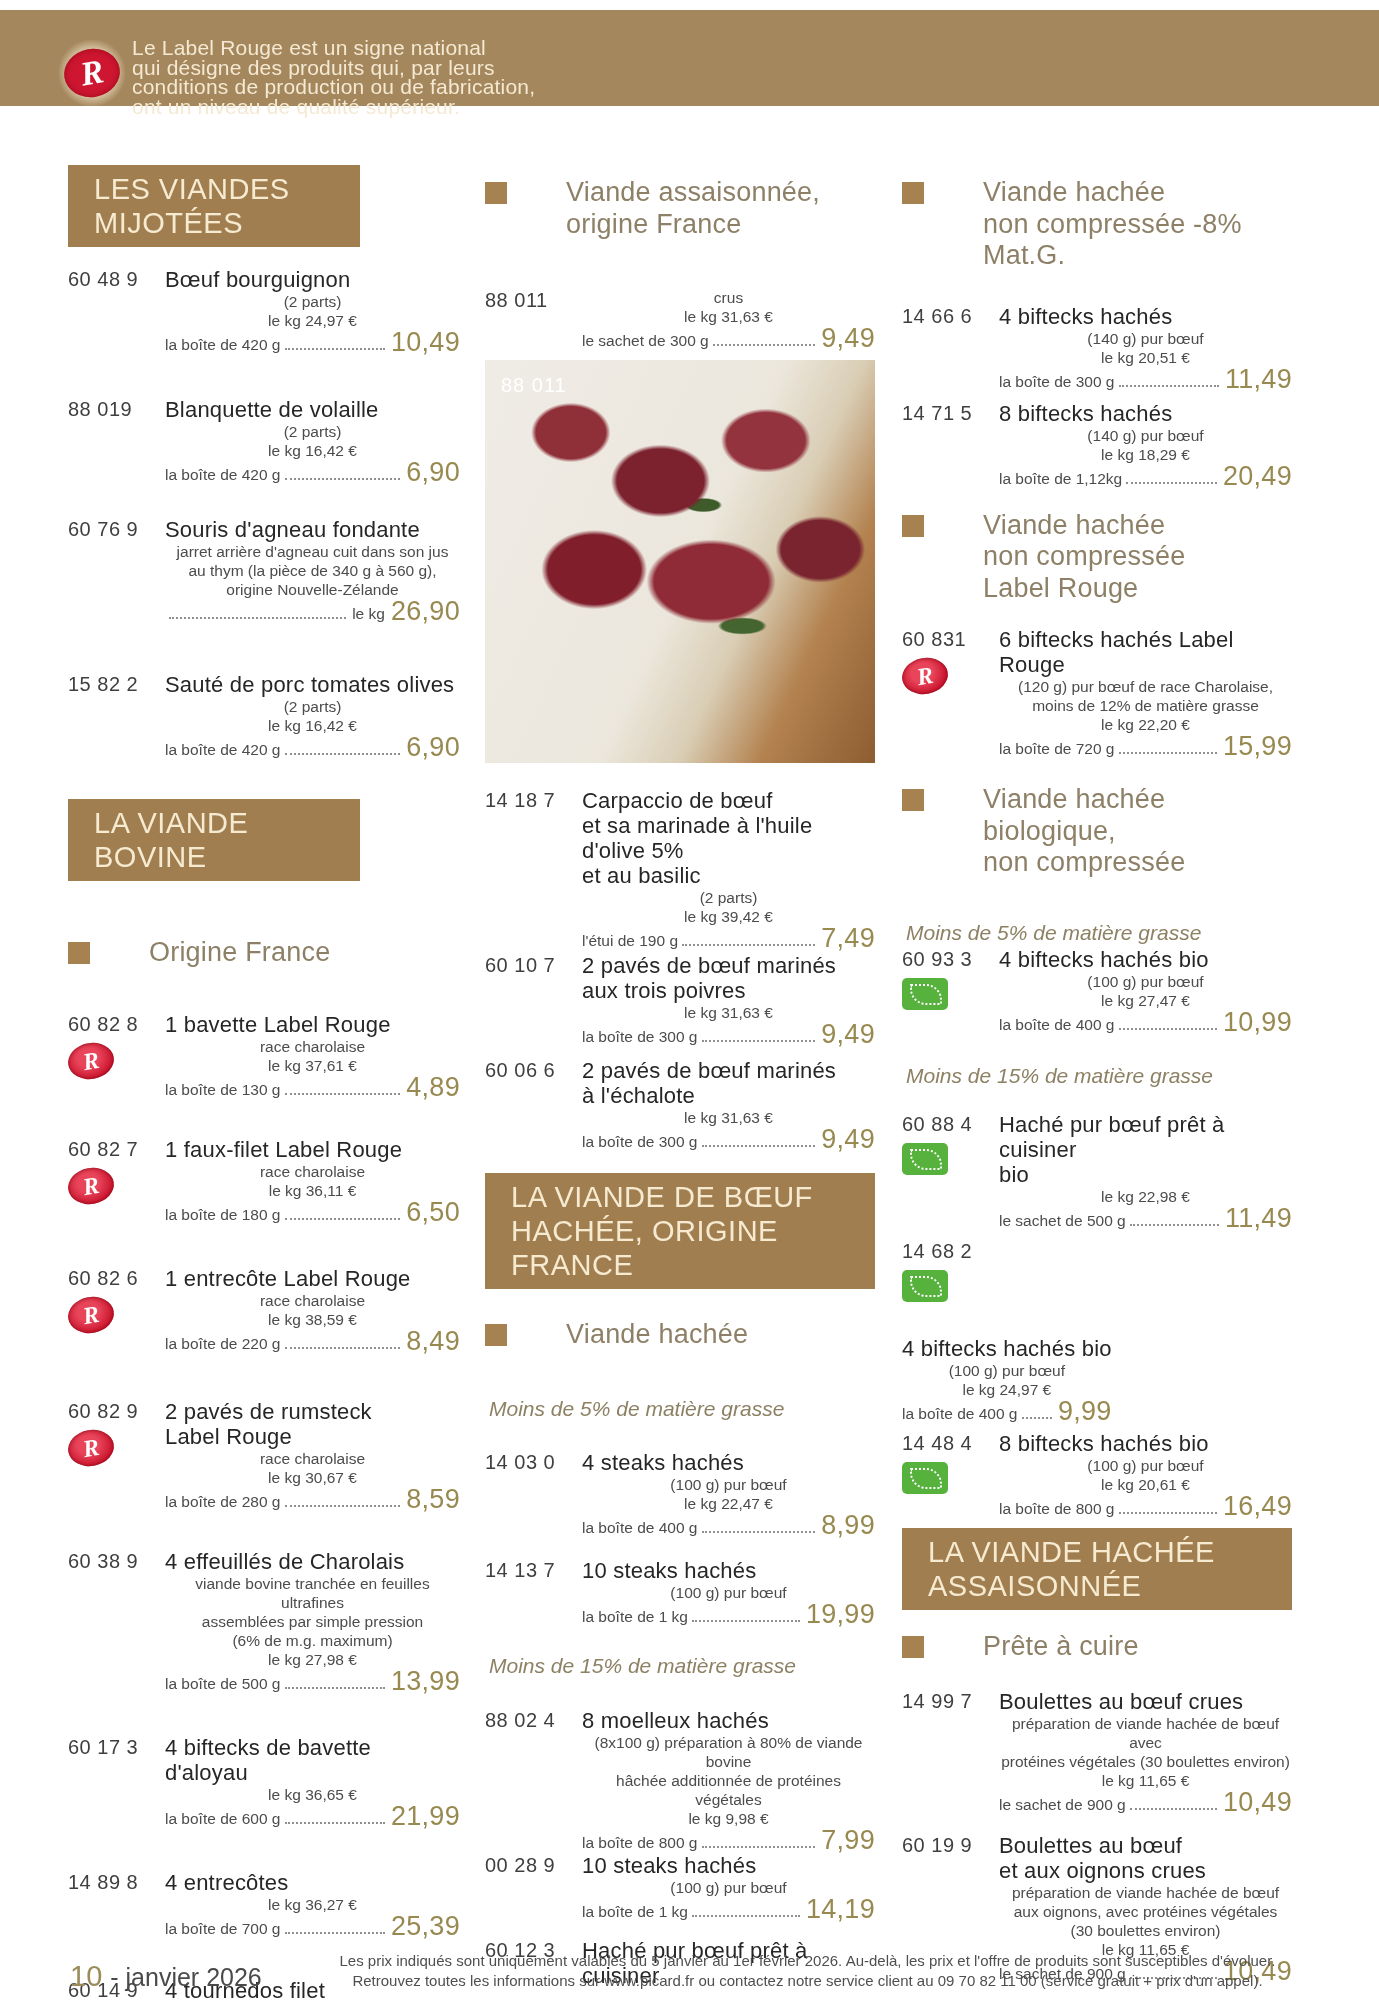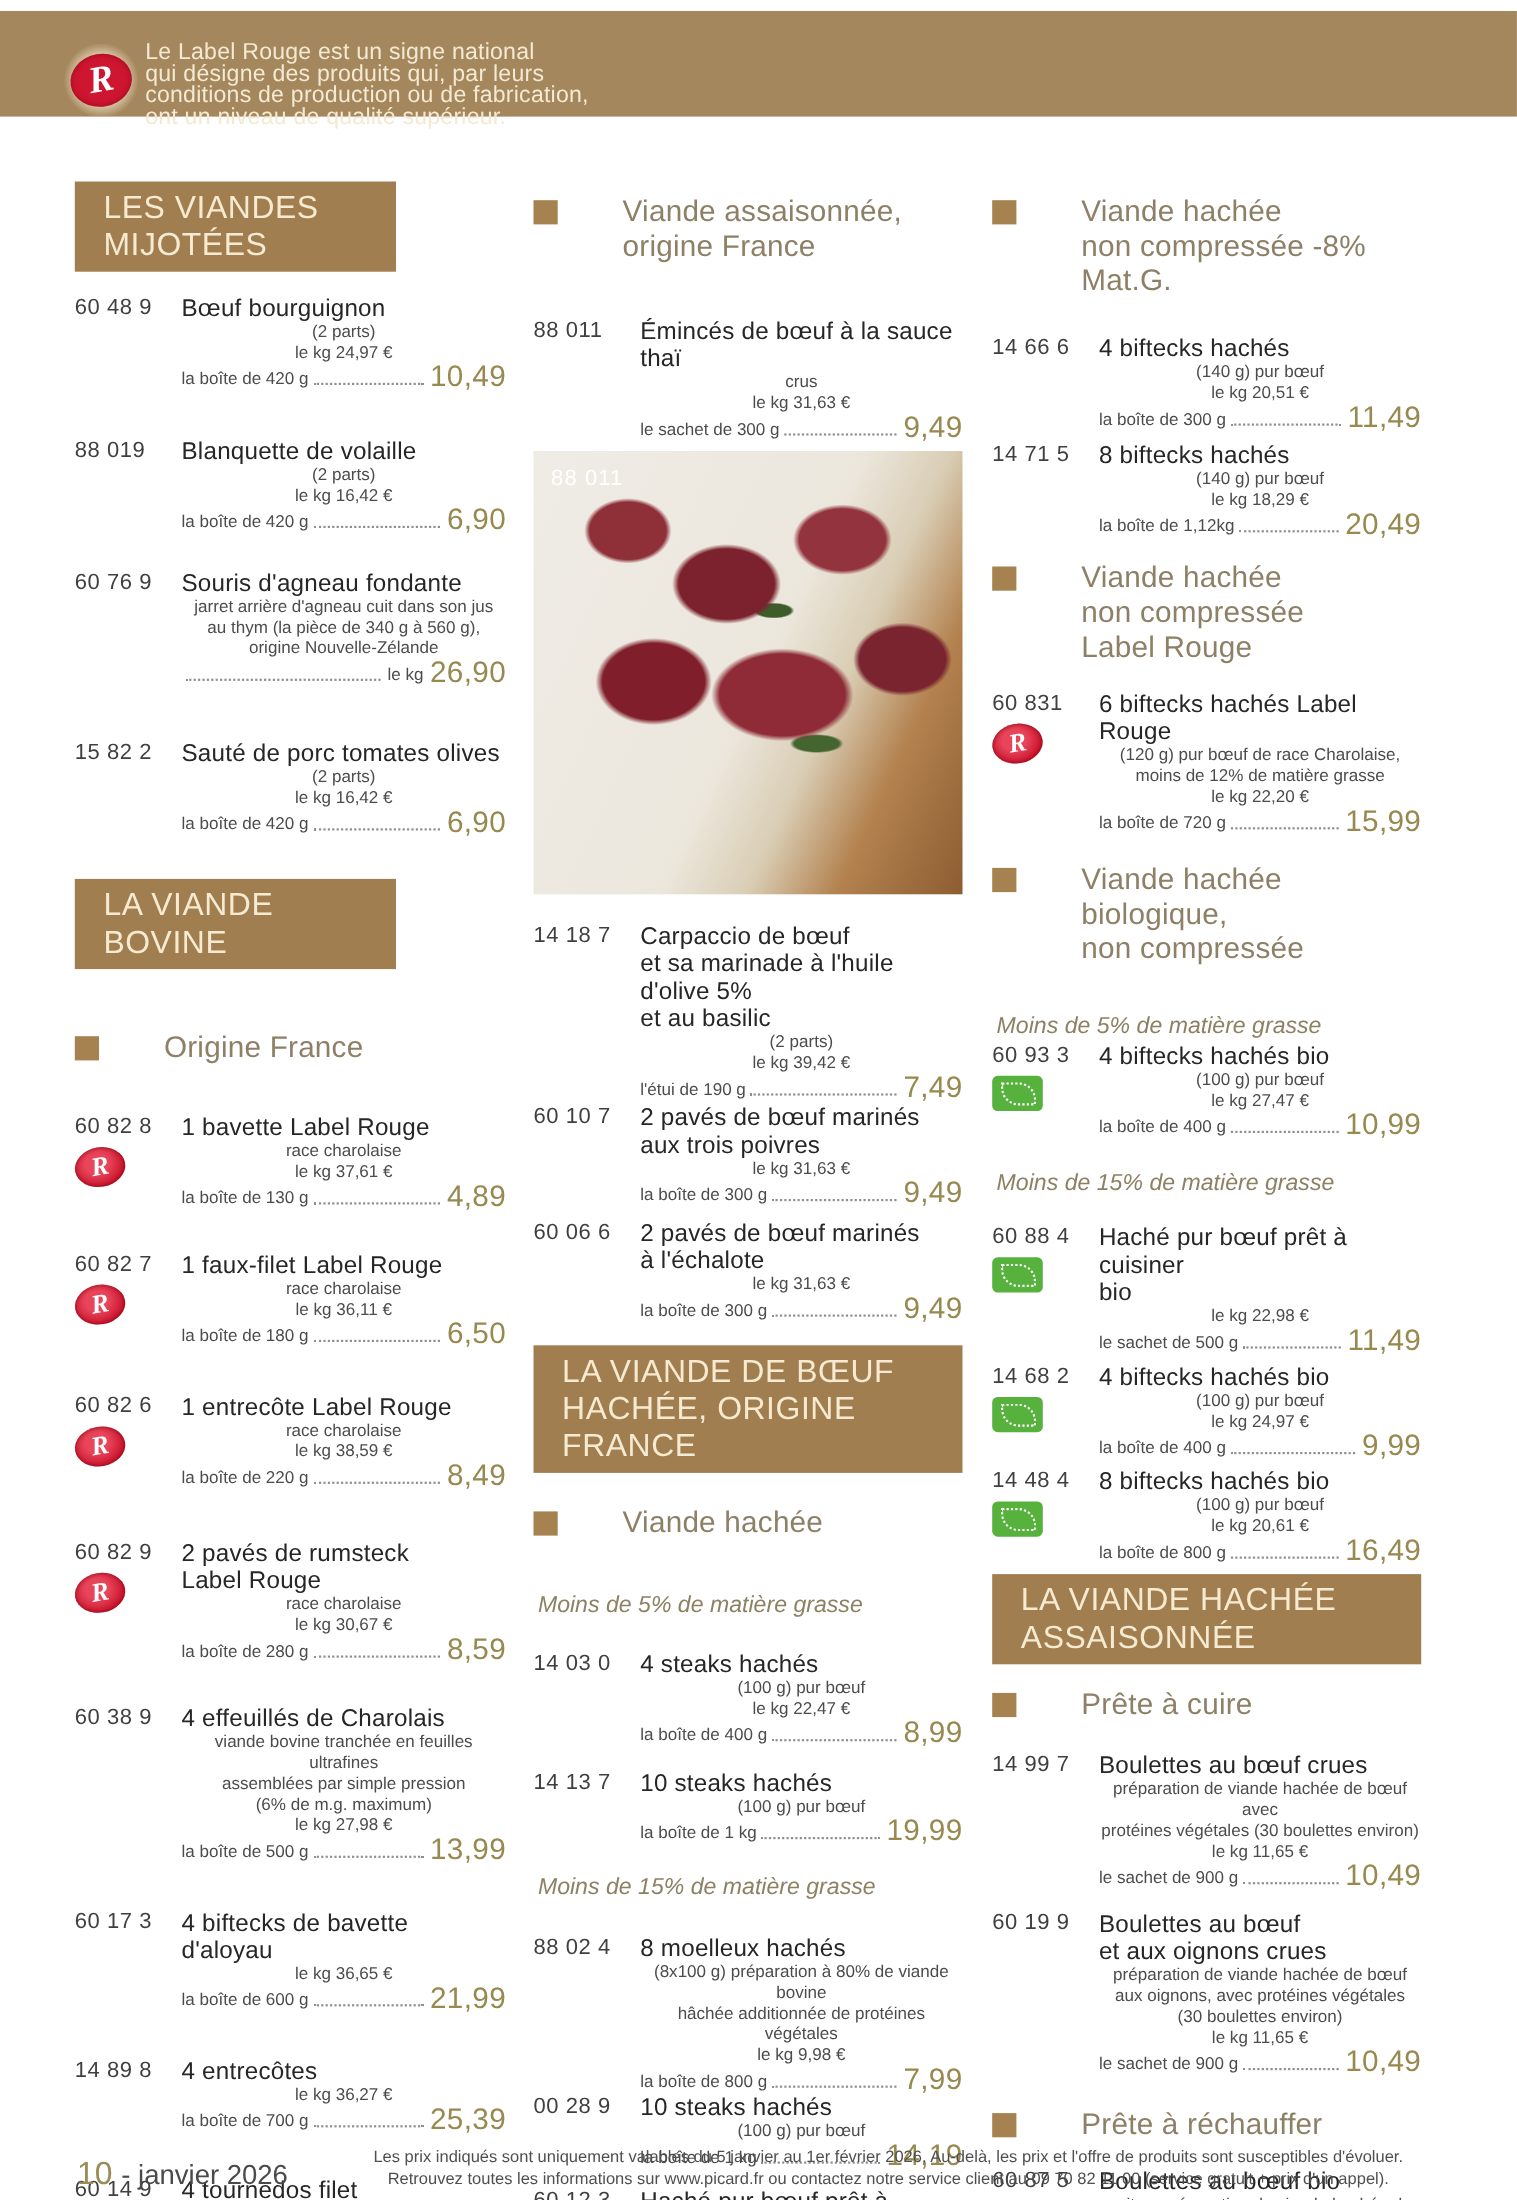--- a/index.html
+++ b/index.html
@@ -294,21 +294,20 @@
       <div class="col" id="col2">
         <div class="heading" style="margin-top: 177px;">
           <span class="bullet"></span>
           <div class="htext">Viande assaisonnée,<br>origine France</div>
         </div>
         <div class="product" style="margin-top: 48px;">
           <div class="codecol">
             <span class="code">88 011</span>
           </div>
           <div class="info">
-            <div class="pname">Émincés de bœuf à la sauce thaï</div>
             <div class="pdetail">crus</div>
             <div class="pdetail">le kg 31,63 €</div>
             <div class="priceline">
               <span class="plabel">le sachet de 300 g</span>
               <span class="dots"></span>
               <span class="price">9,49</span>
             </div>
           </div>
         </div>
         <div class="photo" style="margin-top: 9px;">
@@ -520,21 +519,21 @@
           <div class="info">
             <div class="pname">Haché pur bœuf prêt à cuisiner<br>bio</div>
             <div class="pdetail">le kg 22,98 €</div>
             <div class="priceline">
               <span class="plabel">le sachet de 500 g</span>
               <span class="dots"></span>
               <span class="price">11,49</span>
             </div>
           </div>
         </div>
-        <div class="product" style="margin-top: 8px;">
+        <div class="product" style="margin-top: 8px; flex-direction: column;">
           <div class="codecol">
             <span class="code">14 68 2</span>
             <div class="badge-bio"></div>
           </div>
           <div class="info">
             <div class="pname">4 biftecks hachés bio</div>
             <div class="pdetail">(100 g) pur bœuf</div>
             <div class="pdetail">le kg 24,97 €</div>
             <div class="priceline">
               <span class="plabel">la boîte de 400 g</span>

